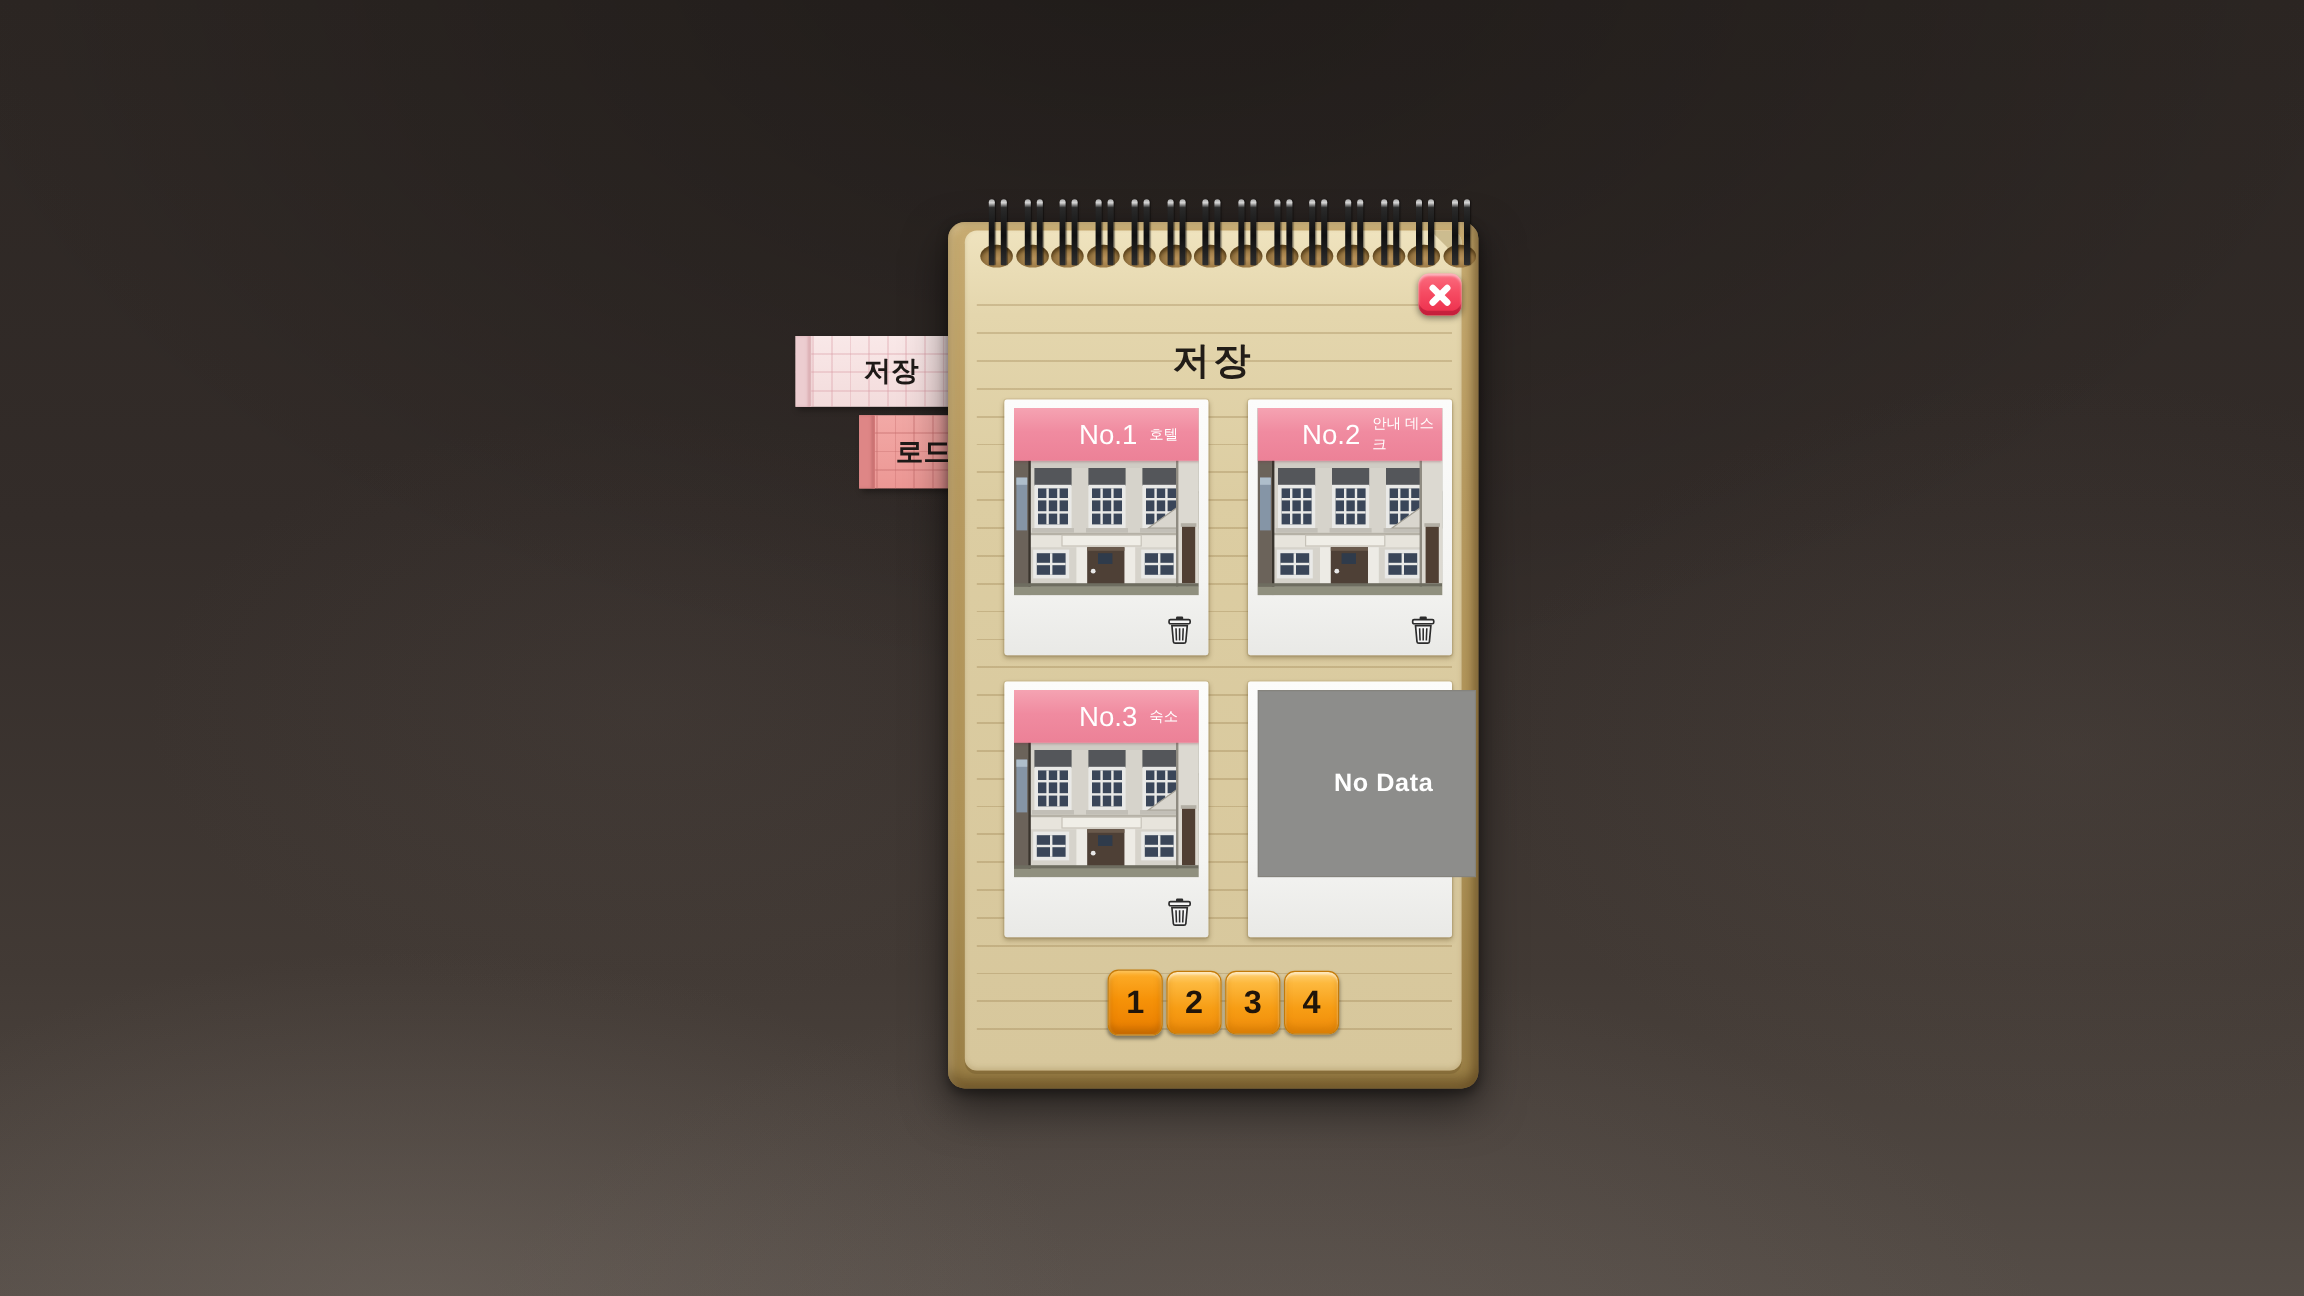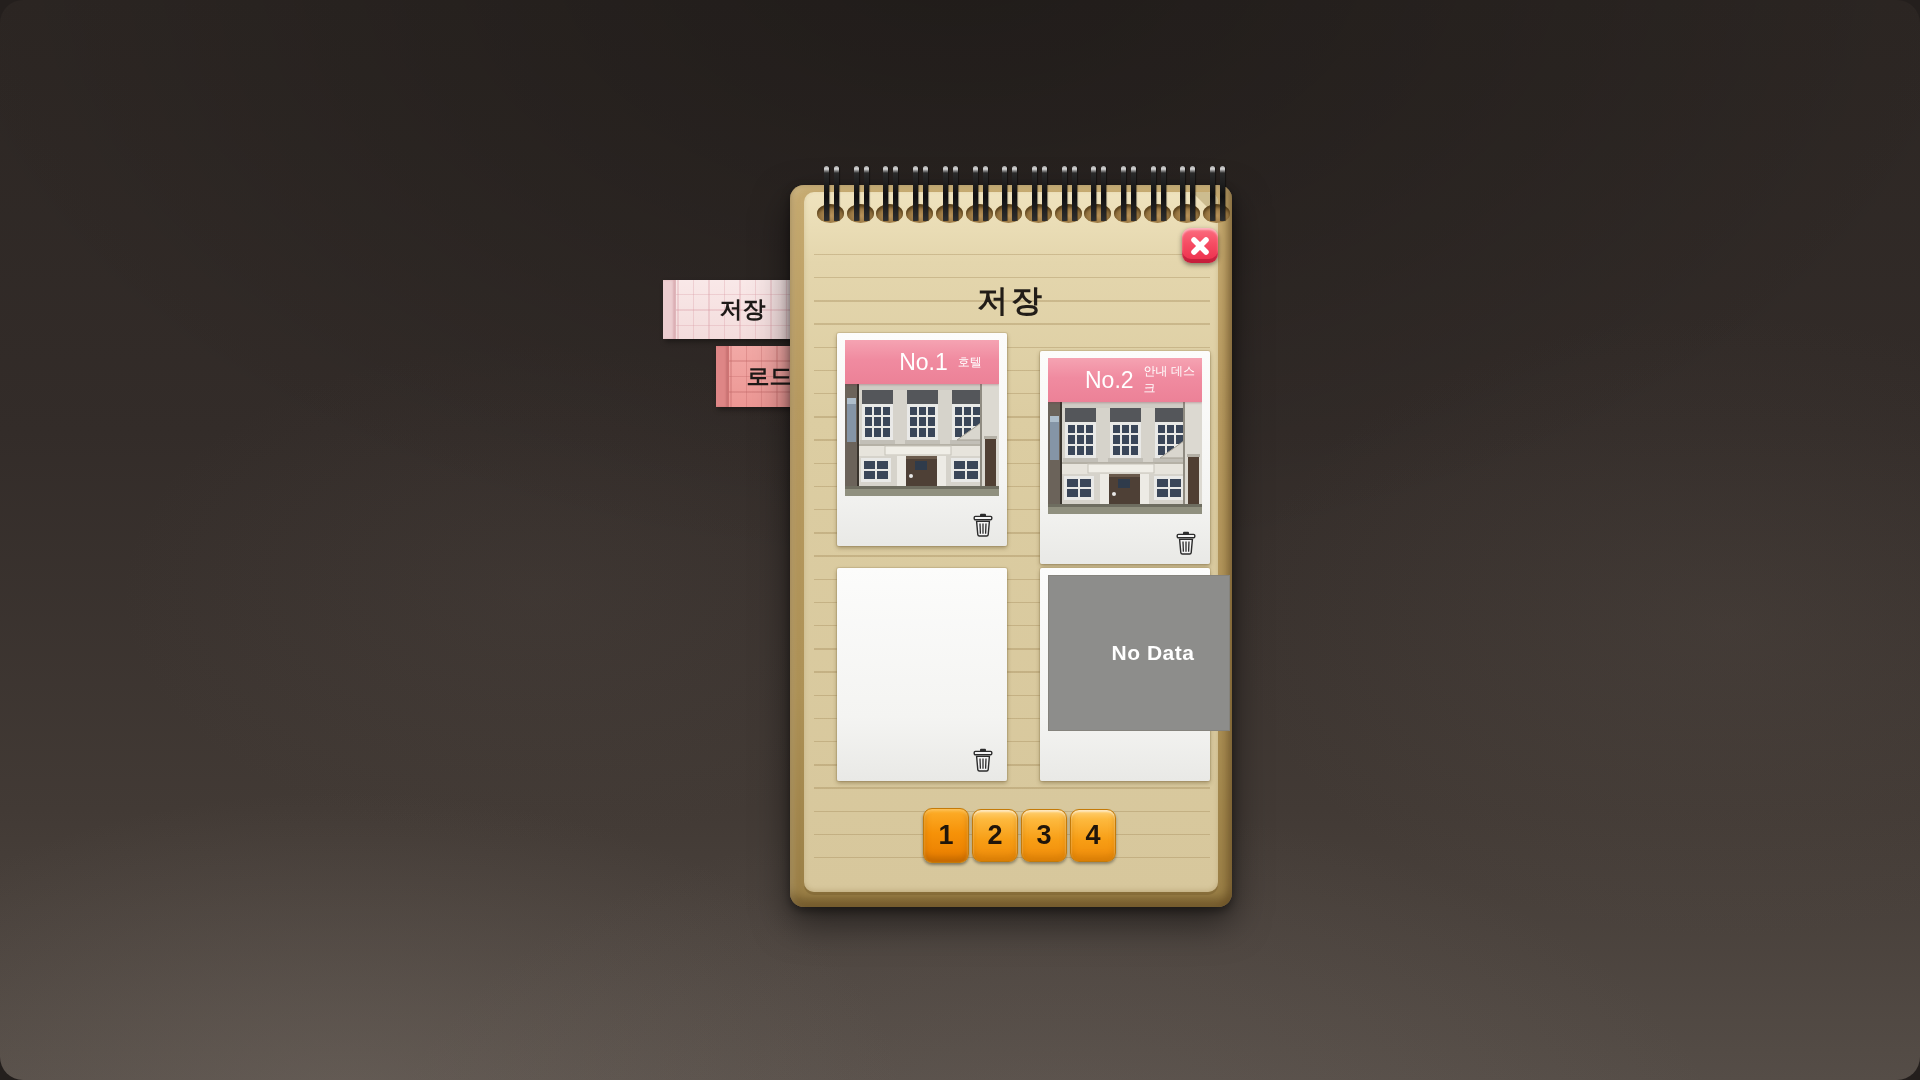--- a/index.html
+++ b/index.html
@@ -6,21 +6,20 @@
   body { font-family:"Liberation Sans","DejaVu Sans",sans-serif; }
   #stage {
     position:relative; width:1920px; height:1080px; overflow:hidden; margin:0 auto;
     background:
       radial-gradient(900px 500px at 18% 102%, rgba(134,124,116,.30), transparent 62%),
       radial-gradient(1100px 620px at 55% 110%, rgba(122,112,106,.26), transparent 62%),
       radial-gradient(820px 520px at 90% 58%, rgba(108,98,90,.16), transparent 60%),
       radial-gradient(700px 420px at 28% 55%, rgba(100,90,84,.12), transparent 60%),
       radial-gradient(1500px 900px at 50% -5%, rgba(0,0,0,.28), transparent 70%),
       linear-gradient(180deg, #2c2623 0%, #332c29 40%, #423a35 75%, #554d47 100%);
-    border-radius: 23px;
   }
 
   
   .cover {
     position:absolute; left:790px; top:185px; width:442px; height:722px; border-radius:14px;
     background:linear-gradient(180deg,#c7ab71 0%,#b89b61 30%,#ae9257 70%,#9a7f46 100%);
     box-shadow:
       inset -5px 0 8px rgba(90,66,28,.45),
       inset 0 -9px 10px rgba(90,66,28,.5),
       inset 3px 3px 6px rgba(255,240,200,.35),
@@ -97,21 +96,21 @@
   }
   .tab-load .strip { background:#de8686; border-right:1px solid #cf7474; box-shadow:inset -2px 0 2px rgba(160,80,80,.35); }
   .tab-label { padding-left:10px; }
 
   
   .slot {
     position:absolute; width:170px; height:213px; z-index:15; border-radius:2px; cursor:pointer;
     background:linear-gradient(180deg,#fcfcfb 0%,#f4f4f2 70%,#e9e9e6 100%);
     box-shadow:0 2px 4px rgba(95,75,35,.45), 0 0 0 1px rgba(160,140,95,.25);
   }
-  .slot.s1 { left:837px; top:333px; } .slot.s2 { left:1040px; top:333px;margin-top:18px; }
+  .slot.s1 { left:837px; top:333px; } .slot.s2 { left:1040px; top:333px; }
   .slot.s3 { left:837px; top:568px; } .slot.s4 { left:1040px; top:568px; }
   .thumb {
     position:absolute; left:8px; top:7px; width:154px; height:156px; overflow:hidden;
     background:#b9b6ae; box-shadow:inset 0 0 0 1px rgba(120,115,100,.35);
   }
   .thumb.empty { background:#8d8d8b; display:flex; align-items:center; justify-content:center;padding-left:28px; }
   .no-data { color:#ffffff; font-weight:bold; font-size:21px; letter-spacing:.5px; }
   .band {
     position:absolute; left:0; top:0; right:0; height:44px;
     background:linear-gradient(180deg,#f5a3b2 0%,#f08ba0 45%,#ec8197 100%);
@@ -361,20 +360,29 @@
     <div class="slot-foot">
       <button class="trash-btn">
         <svg width="20" height="24">
             <use href="#trash"></use>
           </svg>
       </button>
     </div>
   </div>
 
   <div class="slot s3">
+    <div class="thumb">
+      <svg width="154" height="156">
+          <use href="#bldg"></use>
+        </svg>
+      <div class="band">
+        <span class="slot-no">No.3</span>
+        <span class="slot-name">숙소</span>
+      </div>
+    </div>
     <div class="slot-foot">
       <button class="trash-btn">
         <svg width="20" height="24">
             <use href="#trash"></use>
           </svg>
       </button>
     </div>
   </div>
 
   <div class="slot s4">

